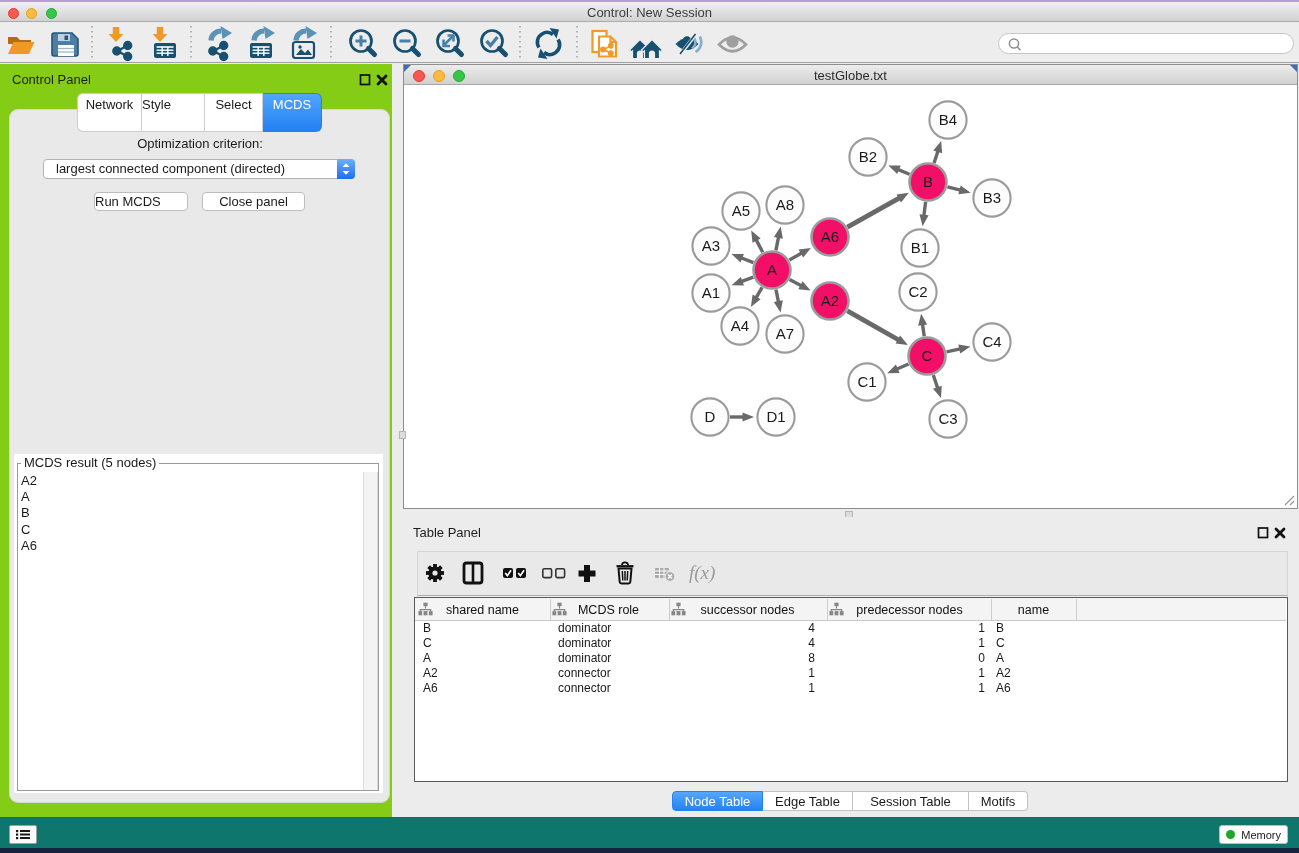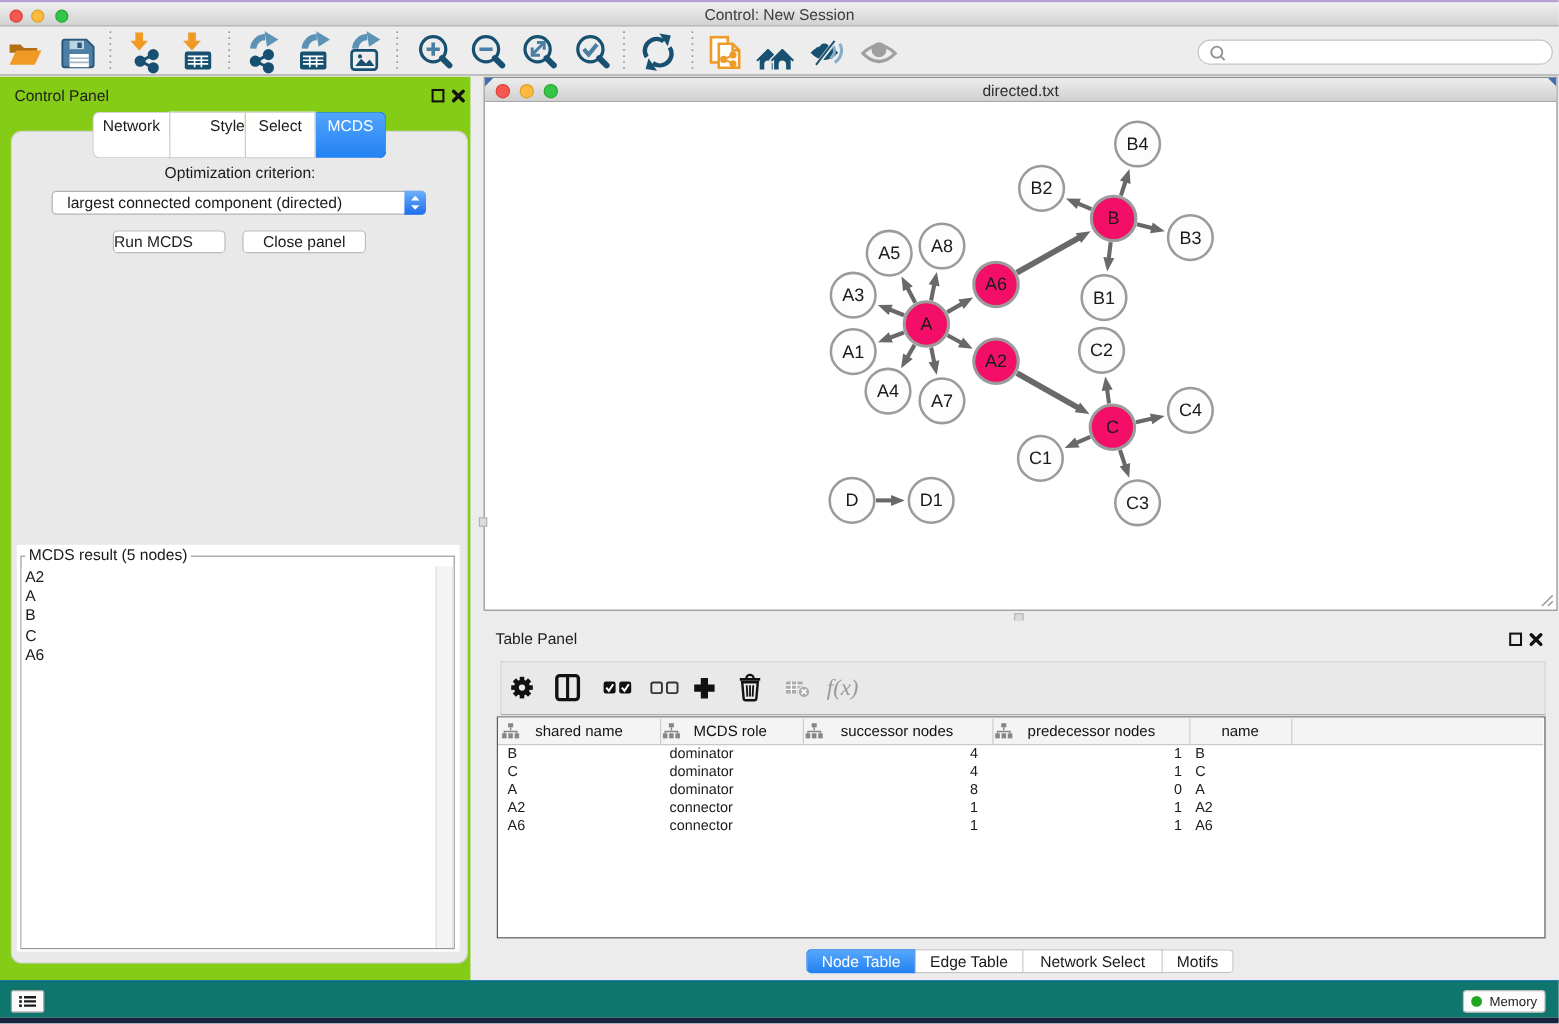--- a/index.html
+++ b/index.html
@@ -154,21 +154,21 @@
   <div class="abs" style="left:12px;top:8px;color:#1e1e1e">Control Panel</div>
   <svg width="30" height="14" style="position:absolute;left:359px;top:9px">
       <rect x="1.5" y="2" width="9" height="9.5" fill="none" stroke="#111" stroke-width="1.7"></rect>
       <path d="M19 3 l8 8 M27 3 l-8 8" stroke="#111" stroke-width="2.8" stroke-linecap="round"></path>
     </svg>
 
   <div class="abs" style="left:9px;top:45px;width:381px;height:694px;background:#e9e9e9;border:1px solid #d4d4d4;border-radius:9px"></div>
 
   <div class="abs" style="left:77px;top:29px;height:39px;display:flex;font-size:13px">
     <div style="width:64px;background:#fff;border:1px solid #cdcdcd;border-right:none;border-radius:6px 0 0 6px;text-align:center;line-height:21px">Network</div>
-    <div style="width:63px;background:#fff;border:1px solid #cdcdcd;border-right:none;text-align:right;line-height:21px">Style</div>
+    <div style="width:63px;background:#fff;border:1px solid #cdcdcd;border-right:none;text-align:left;line-height:21px">Style</div>
     <div style="width:59px;background:#fff;border:1px solid #cdcdcd;text-align:center;line-height:21px">Select</div>
     <div style="width:59px;background:linear-gradient(#51a5fc,#2381f2);color:#fff;border:1px solid #2381f2;border-left:none;border-radius:0 6px 6px 0;text-align:center;line-height:21px">MCDS</div>
   </div>
   <div class="abs" style="left:0;top:79px;width:392px;height:0"></div>
   <div class="abs" style="left:28px;top:72px;width:344px;text-align:center">Optimization criterion:</div>
 
   <div class="abs" style="left:43px;top:95px;width:312px;height:20px;background:#fff;border:1px solid #b2b2b2;border-radius:4px;line-height:18px;padding-left:12px">largest connected component (directed)
     <div class="abs" style="right:-1px;top:-1px;width:18px;height:20px;background:linear-gradient(#6cb0fa,#1d6df0);border-radius:0 4px 4px 0">
       <svg width="18" height="20">
           <path d="M5.5 8 L9 4.2 L12.5 8 Z M5.5 12 L9 15.8 L12.5 12 Z" fill="#fff"></path>
@@ -184,21 +184,21 @@
   <div class="abs" style="left:21px;top:391px;background:#fff;padding:0 3px">MCDS result (5 nodes)</div>
   <div class="abs" style="left:18px;top:409px;width:345px;height:317px;background:#fff;line-height:16.2px;padding-left:3px">A2<br>A<br>B<br>C<br>A6</div>
   <div class="abs" style="left:363px;top:408px;width:15px;height:318px;background:#f4f4f4;border-left:1px solid #dcdcdc;border-right:1px solid #dcdcdc"></div>
 </div>
 
 <div class="abs" id="netwin" style="left:403px;top:64px;width:895px;height:445px;background:#fff;border:1px solid #8e8e8e">
   <div class="abs" style="left:0;top:0;width:893px;height:20px;background:linear-gradient(#ededed,#d0d0d0);border-bottom:1px solid #a8a8a8">
     <div class="tl" style="left:9px;background:#f75952;border:1px solid #de3e36"></div>
     <div class="tl" style="left:29px;background:#fcbb3e;border:1px solid #dfa023"></div>
     <div class="tl" style="left:49px;background:#35c649;border:1px solid #26a934"></div>
-    <div class="abs" style="left:0;width:893px;top:3px;text-align:center;color:#2d2d2d">directed.txt</div>
+    <div class="abs" style="left:0;width:893px;top:3px;text-align:center;color:#2d2d2d">testGlobe.txt</div>
   </div>
   <svg class="abs" width="7" height="7" style="left:0;top:0">
       <path d="M0 0 L7 0 L0 7 Z" fill="#3f6cb4"></path>
     </svg>
   <svg class="abs" width="7" height="7" style="right:0;top:0">
       <path d="M7 0 L0 0 L7 7 Z" fill="#3f6cb4"></path>
     </svg>
   <svg class="abs" width="12" height="12" style="right:2px;bottom:2px">
       <path d="M11 2 L2 11 M11 7 L7 11" stroke="#9a9a9a" stroke-width="1.3"></path>
     </svg>
@@ -421,21 +421,21 @@
           <span style="position:absolute;left:254px;width:146px;text-align:right">1</span>
           <span style="position:absolute;left:412px;width:158px;text-align:right">1</span>
           <span style="position:absolute;left:581px">A6</span>
         </div>
       </div>
   </div>
 
   <div class="abs" style="left:269px;top:274px;height:20px;display:flex;font-size:13px">
     <div style="width:91px;background:linear-gradient(#55a7fc,#2582f2);color:#fff;border:1px solid #2582f2;border-radius:4px 0 0 4px;text-align:center;line-height:19px">Node Table</div>
     <div style="width:90px;background:#fff;border:1px solid #c2c2c2;border-left:none;text-align:center;line-height:19px">Edge Table</div>
-    <div style="width:116px;background:#fff;border:1px solid #c2c2c2;border-left:none;text-align:center;line-height:19px">Network Select</div>
+    <div style="width:116px;background:#fff;border:1px solid #c2c2c2;border-left:none;text-align:center;line-height:19px">Session Table</div>
     <div style="width:59px;background:#fff;border:1px solid #c2c2c2;border-left:none;border-radius:0 4px 4px 0;text-align:center;line-height:19px">Motifs</div>
   </div>
 </div>
 
 <div class="abs" style="left:0;top:817px;width:1299px;height:31px;background:#0f766e;border-top:1px solid #0369a1">
   <div class="abs" style="left:9px;top:7px;width:28px;height:19px;background:#fafafa;border:1px solid #a0a0a0;border-radius:2px">
     <svg width="26" height="17">
         <g stroke="#1a1a1a" stroke-width="2">
           <line x1="10" y1="5" x2="20" y2="5"></line>
           <line x1="10" y1="8.5" x2="20" y2="8.5"></line>

